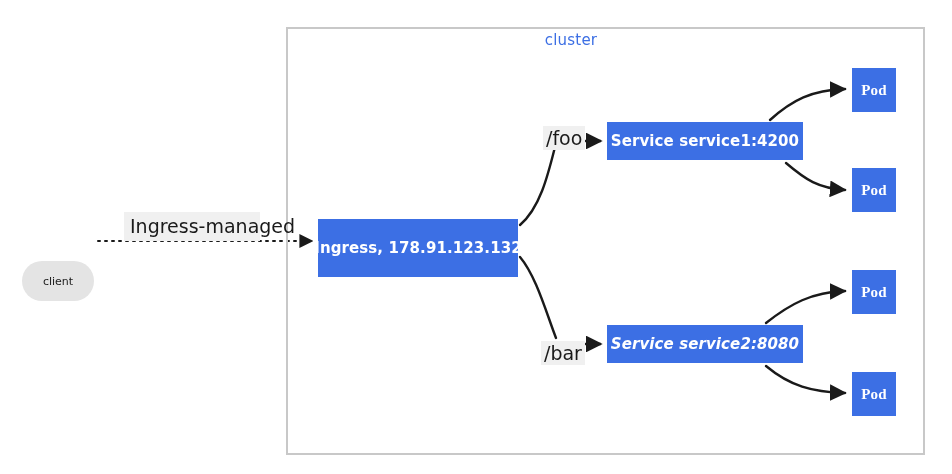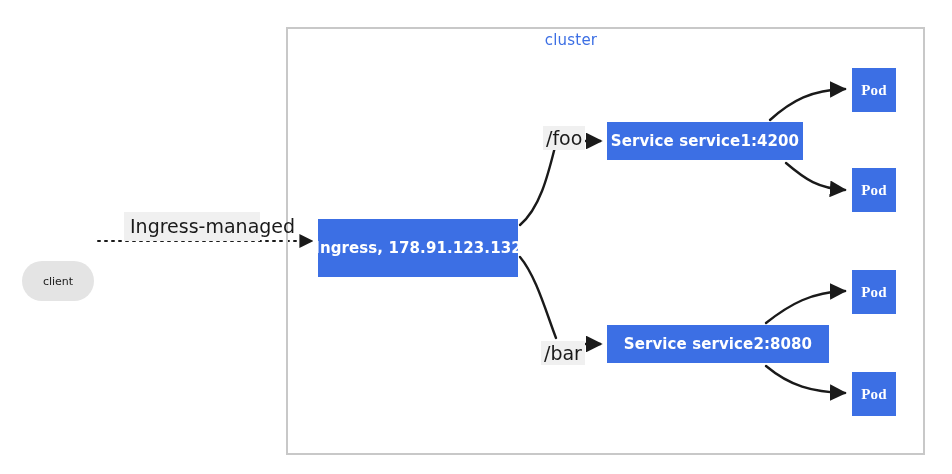--- a/index.html
+++ b/index.html
@@ -68,21 +68,21 @@
     background: #e4e4e4;
     color: #1a1a1a;
     border-radius: 999px;
     font-size: 11px;
     margin-top: 40px;
   }
 
   #client        { left: 22px;  top: 221px; width: 72px;  height: 40px; }
   #ingress       { left: 318px; top: 219px; width: 200px; height: 58px; }
   #service1      { left: 607px; top: 122px; width: 196px; height: 38px; }
-  #service2      { left: 607px; top: 325px; width: 222px; height: 38px; }
+  #service2      { left: 607px; top: 325px; width: 196px; height: 38px; font-style: italic; }
   .pod           { width: 44px; height: 44px; left: 852px; font-family: Liberation Serif, serif; }
   #pod1 { top: 68px;  }
   #pod2 { top: 168px; }
   #pod3 { top: 270px; }
   #pod4 { top: 372px; }
 
   
   .edge-label {
     position: absolute;
     background: #f0f0f0;

